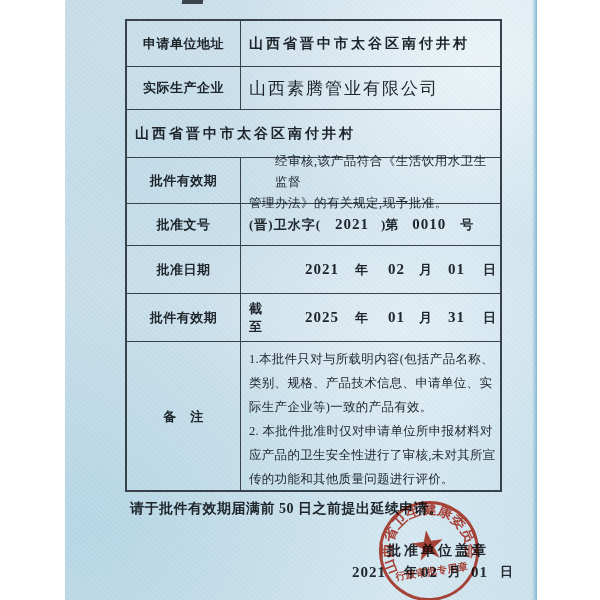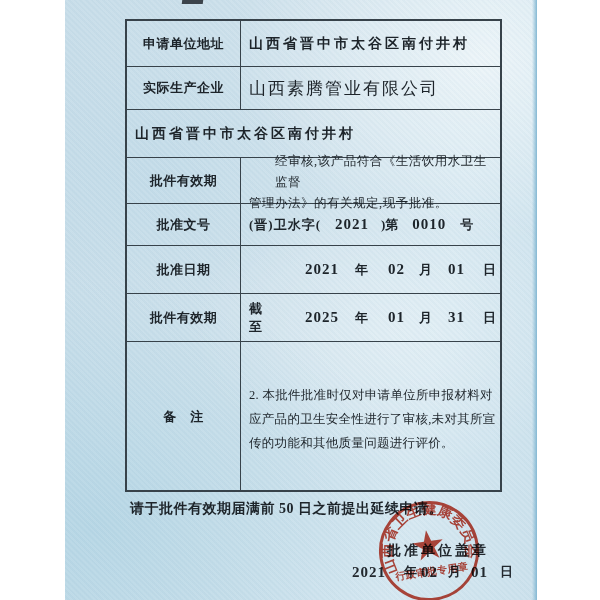--- a/index.html
+++ b/index.html
@@ -195,20 +195,21 @@
           <span class="unit u-m">月</span>
           <span class="num day">31</span>
           <span class="unit u-d">日</span>
         </div>
       </div>
 
       <div class="t-row r8">
         <div class="cell-label">备　注</div>
         <div class="cell-value">
             <span class="v-remarks">
+          <p>1.本批件只对与所载明内容(包括产品名称、类别、规格、产品技术信息、申请单位、实际生产企业等)一致的产品有效。</p>
           <p>2. 本批件批准时仅对申请单位所申报材料对应产品的卫生安全性进行了审核,未对其所宣传的功能和其他质量问题进行评价。</p>
         </span>
           </div>
       </div>
     </div>
   </div>
 
   <div class="footer-note">请于批件有效期届满前 50 日之前提出延续申请。</div>
 
   <div class="stamp-caption">批准单位盖章</div>

